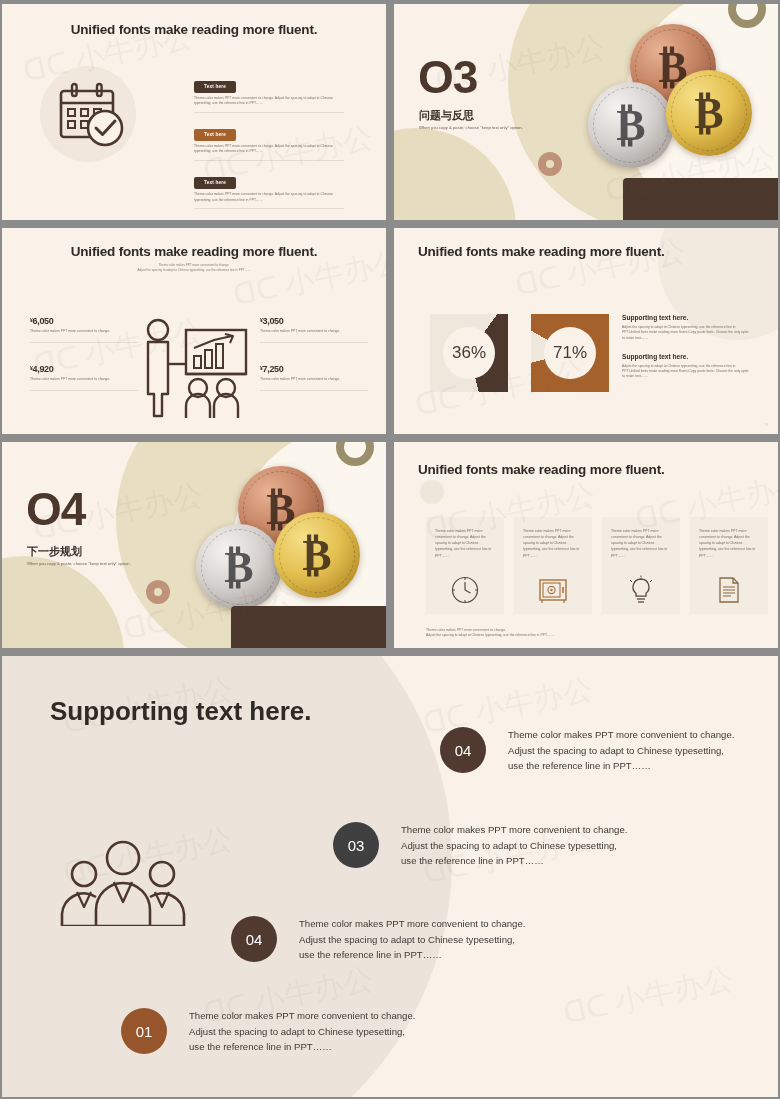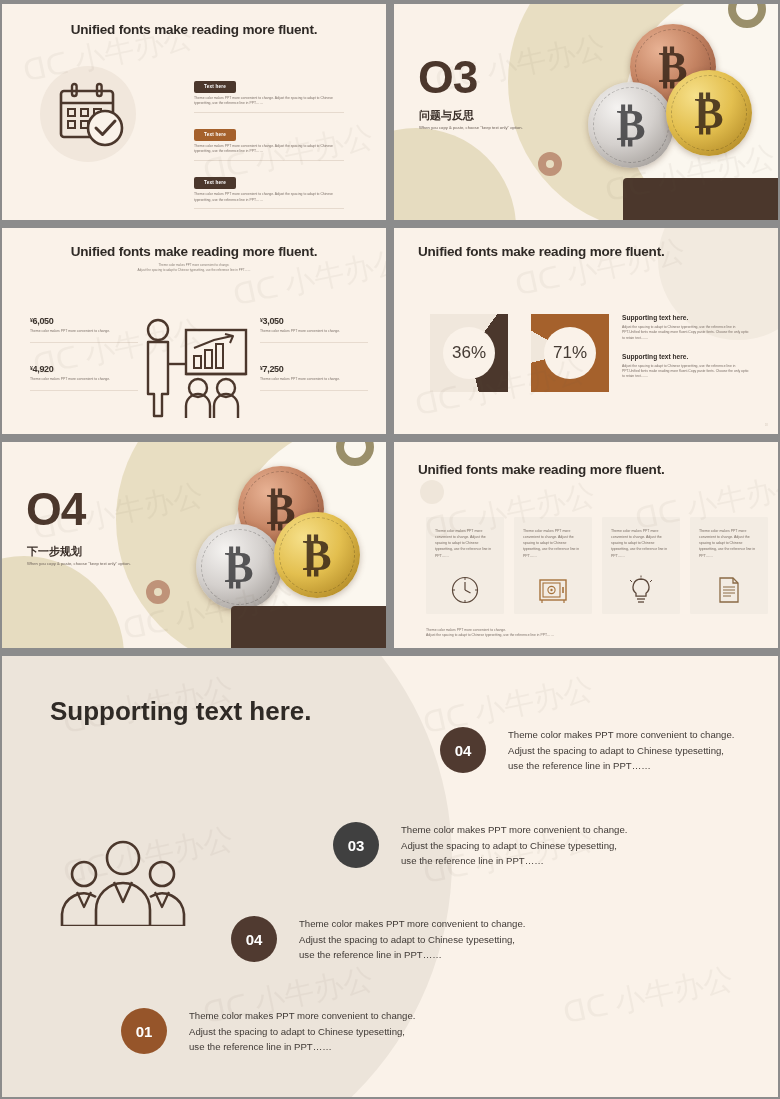--- a/index.html
+++ b/index.html
@@ -160,21 +160,21 @@
   .s7-blob {
     position:absolute; left:-210px; top:-126px; width:660px; height:660px;
     border-radius:50%; background:#ece4da;
   }
   .s7-title { position:absolute; left:48px; top:40px; font-size:26px; font-weight:bold; color:#2f2a26; }
   .s7-people { position:absolute; left:46px; top:180px; width:150px; height:90px; }
   .s7-item { position:absolute; display:flex; align-items:center; }
   .s7-circle {
     width:46px; height:46px; border-radius:50%; flex:0 0 46px;
     display:flex; align-items:center; justify-content:center;
-    color:#fff; font-size:15px; font-weight:bold;
+    color:#fff; font-size:15px; font-weight:normal;
   }
   .s7-text { margin-left:22px; font-size:9.6px; color:#3f3935; line-height:1.62; white-space:pre-line; }
 
   
   .wm { position:absolute; inset:0; pointer-events:none; opacity:.055; }
   .wm span {
     position:absolute; font-family:"Liberation Serif", serif;
     font-size:30px; color:#6b5a47; transform:rotate(-12deg); white-space:nowrap;
   }
 </style>

